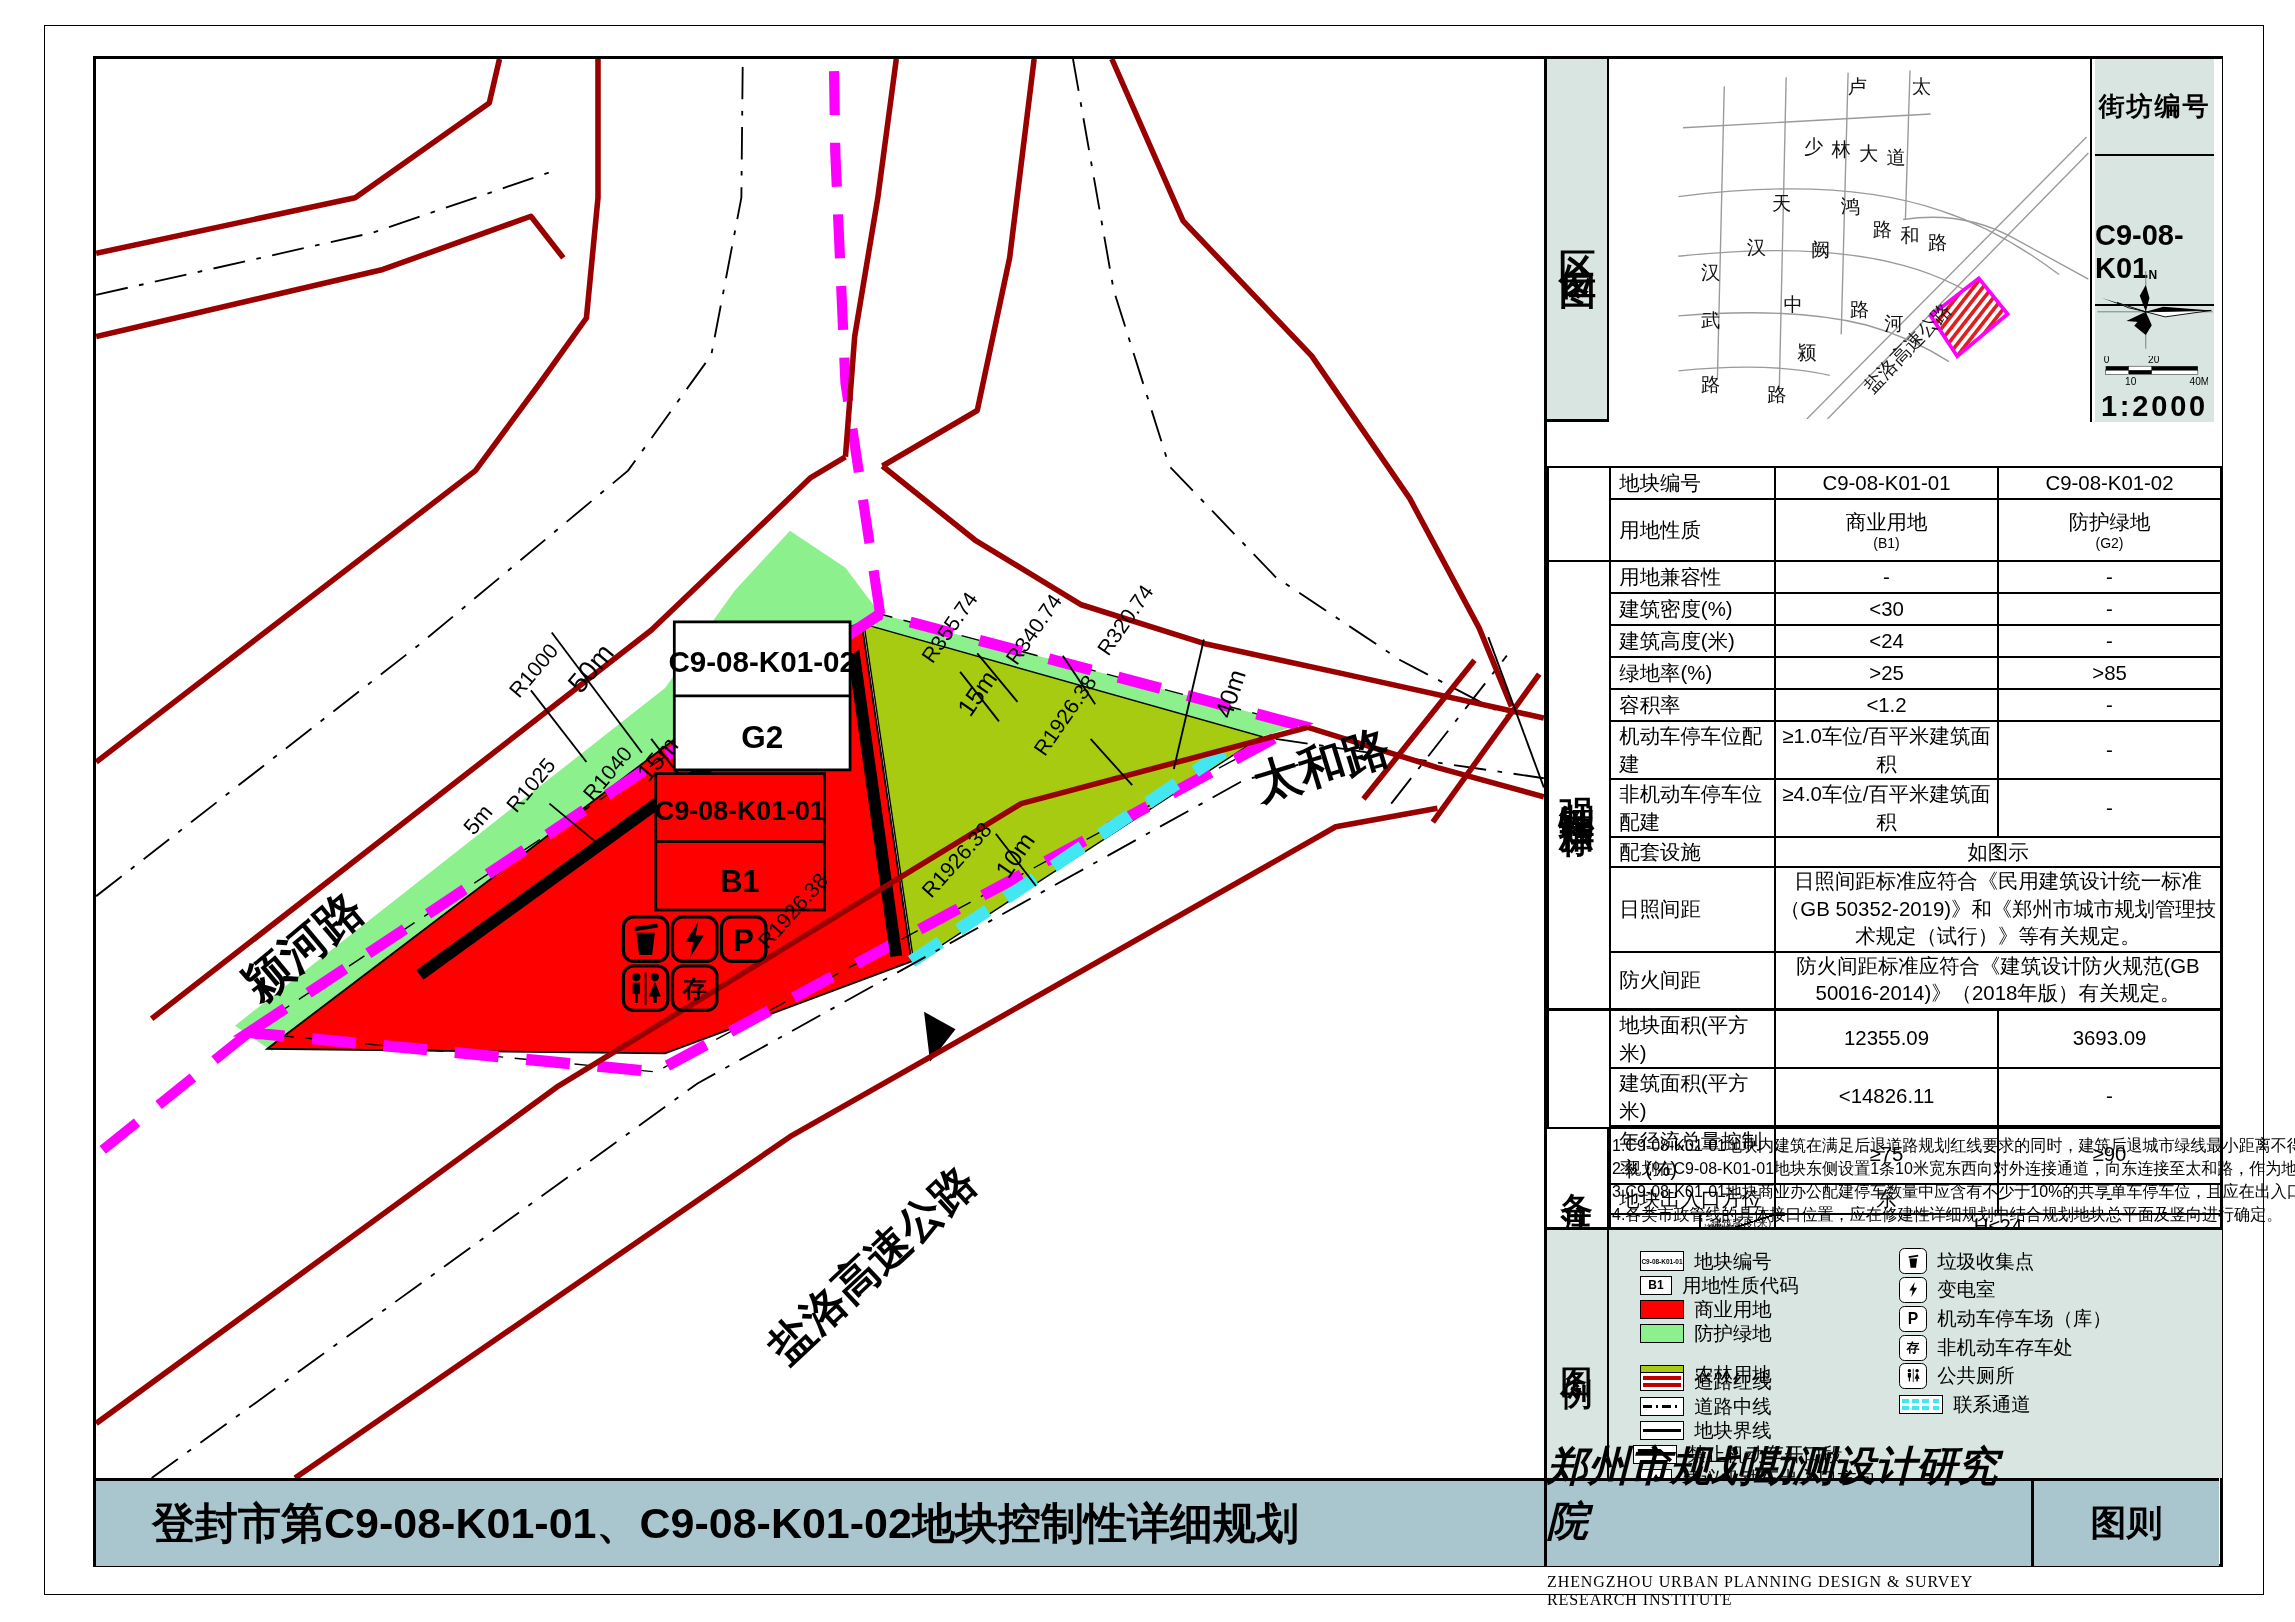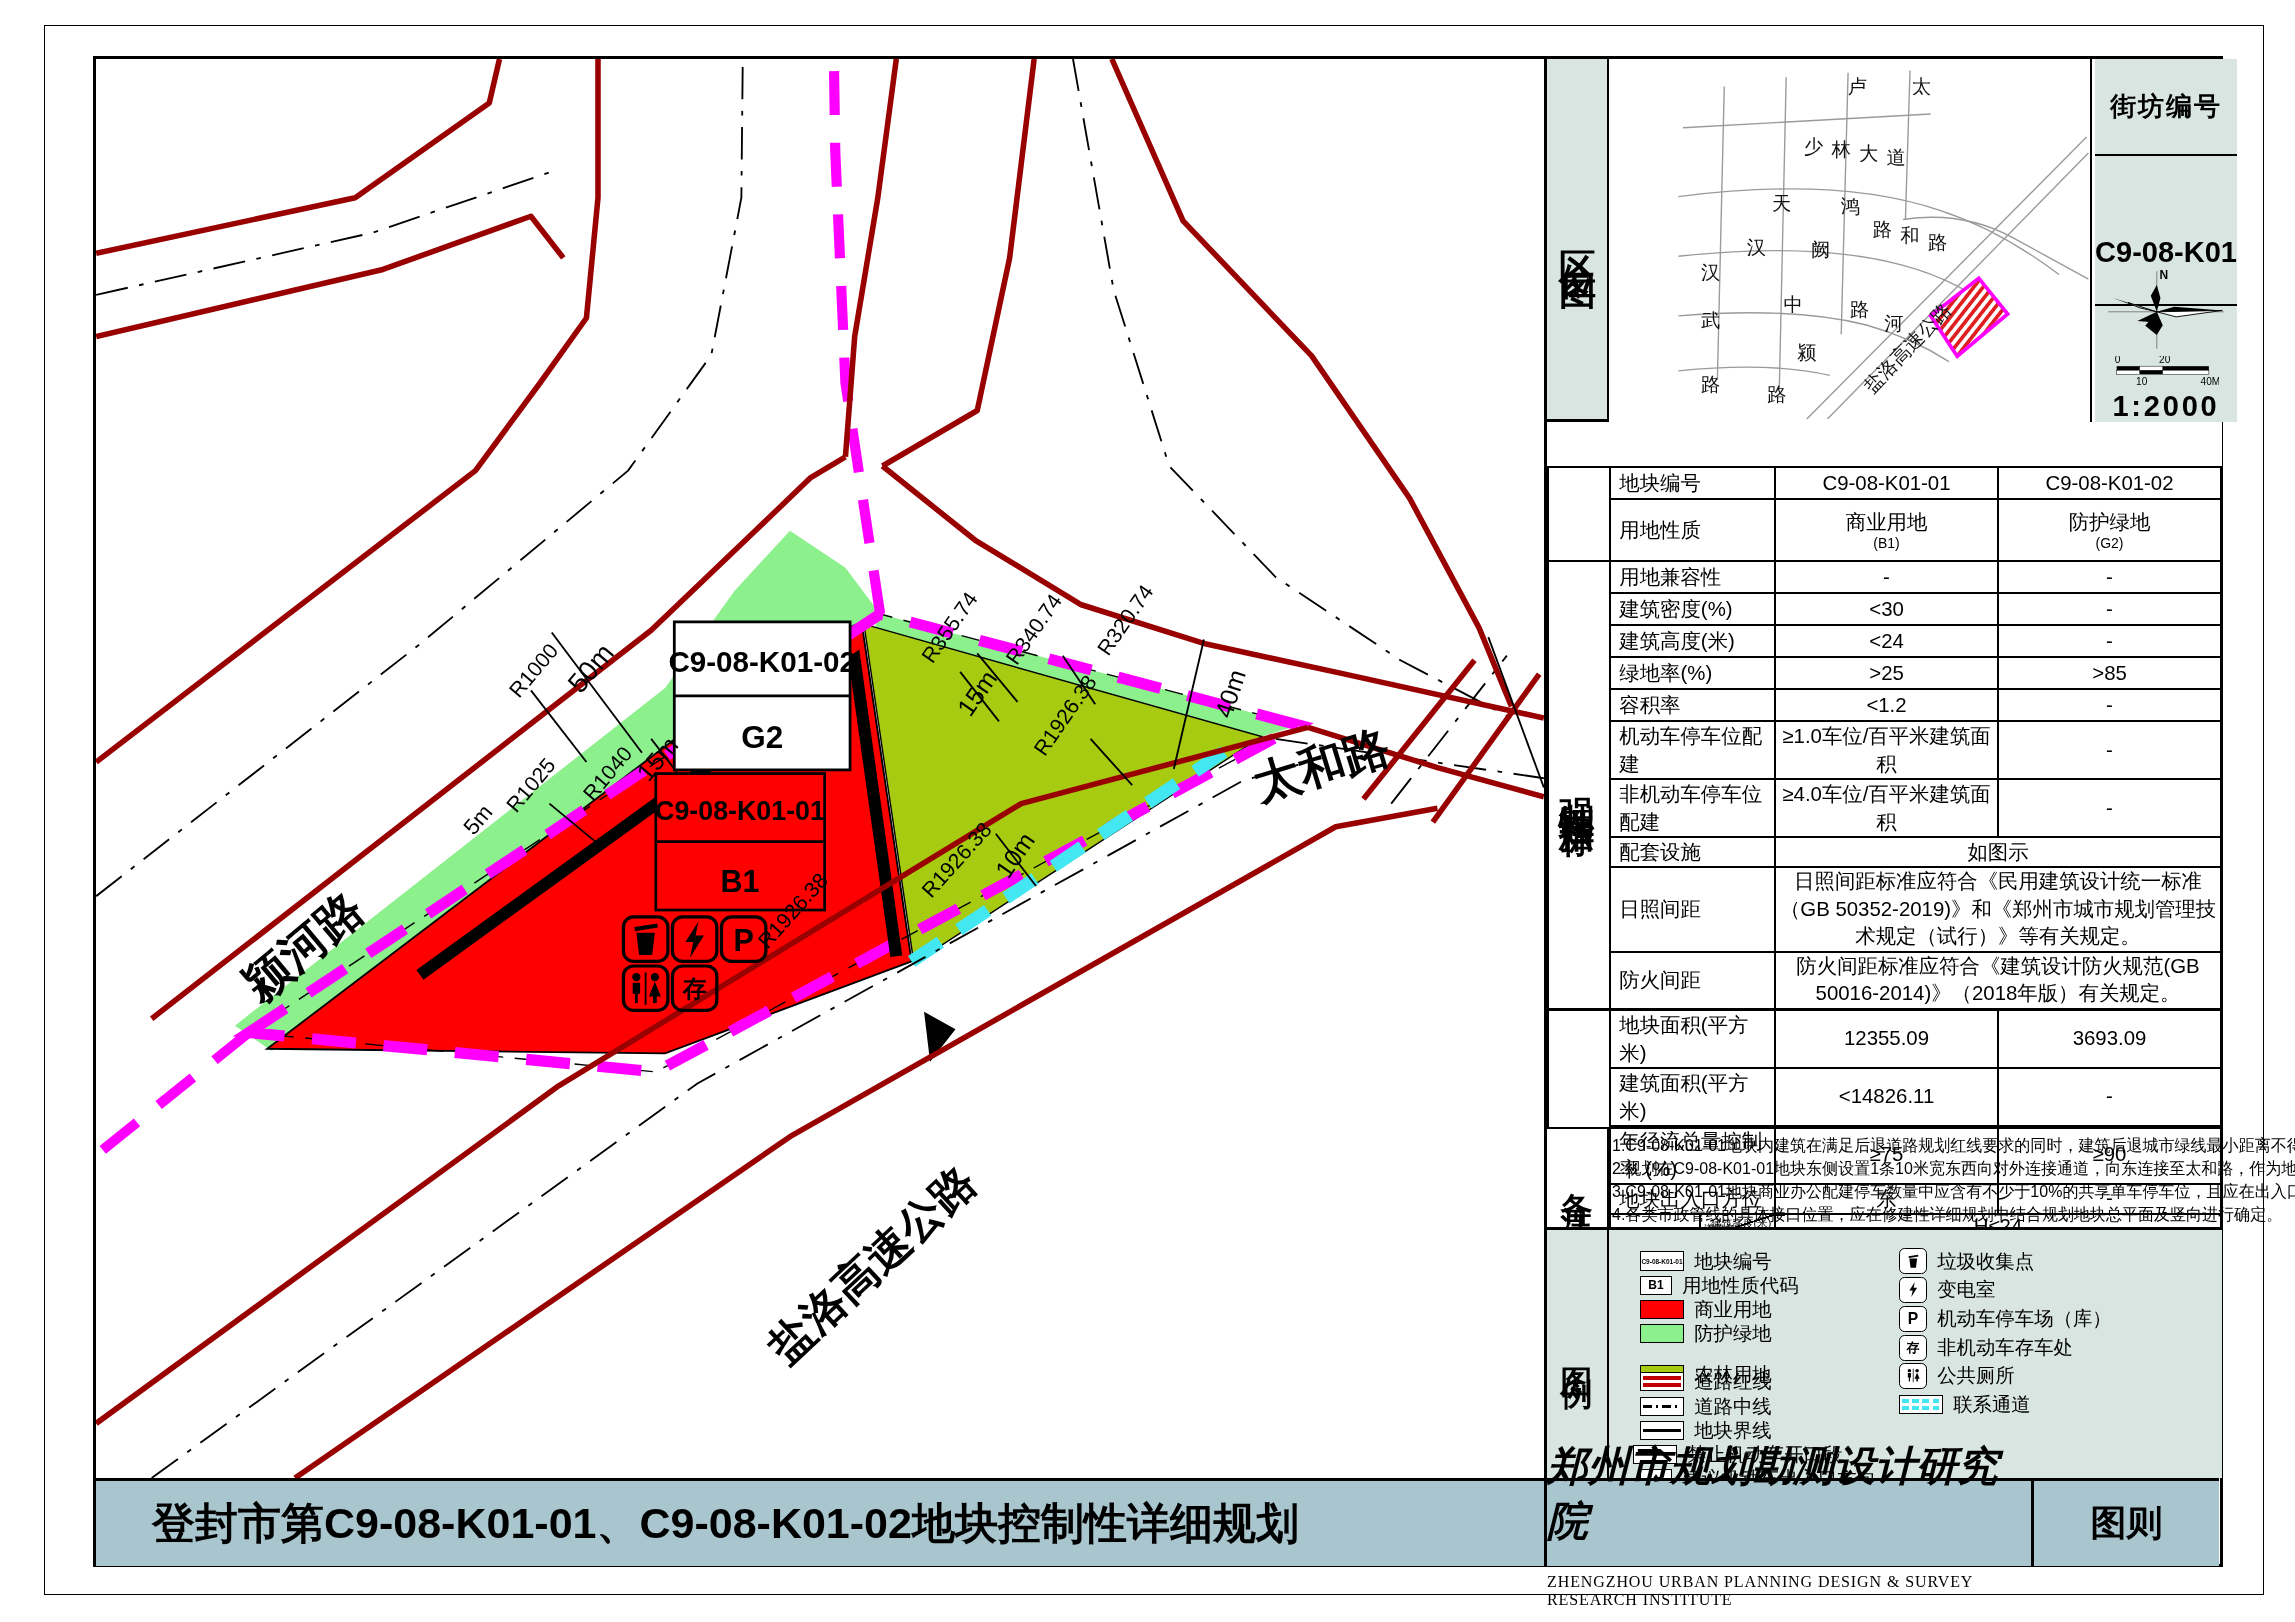--- a/index.html
+++ b/index.html
@@ -7,21 +7,21 @@
   .sheet{position:relative;width:2295px;height:1623px;background:#fff;overflow:hidden;}
   .outer{position:absolute;left:44px;top:25.4px;width:2218px;height:1568px;border:1.4px solid #000;}
   .frame{position:absolute;left:93px;top:56px;width:2130px;height:1511px;border:3.7px solid #000;box-sizing:border-box;background:#fff;}
   .map-svg{position:absolute;left:0;top:0;}
   
   .panel{position:absolute;left:1448px;top:0;width:675px;height:1419px;border-left:3.7px solid #000;background:#fff;}
   .seccol{position:absolute;left:0;top:0;width:62px;height:100%;border-right:2.8px solid #000;background:#d9e5e0;display:flex;align-items:center;justify-content:center;box-sizing:border-box;}
   .vtext{writing-mode:vertical-rl;text-orientation:upright;letter-spacing:12px;font-size:37px;font-weight:bold;color:#000;}
   .locblock{position:absolute;left:0;top:0;width:100%;height:363px;}
   .inset{position:absolute;left:62px;top:0;width:483px;height:363px;background:#fff;border-right:2.8px solid #000;box-sizing:border-box;}
-  .loc-right{position:absolute;left:548px;top:0;width:142px;height:363px;background:#d9e5e0;}
+  .loc-right{position:absolute;left:548px;top:0;width:119px;height:363px;background:#d9e5e0;}
   .lr-cell{position:absolute;left:0;width:100%;box-sizing:border-box;border-bottom:2.8px solid #000;display:flex;align-items:center;justify-content:center;flex-direction:column;}
   .lr1{top:0;height:97px;font-size:26px;font-weight:bold;letter-spacing:1.9px;}
   .lr2{top:97px;height:106px;font-size:29px;font-weight:bold;margin-top:44px;}
   .lr3{top:204px;height:160px;border-bottom:none;}
   .scaletext{font-size:29px;font-weight:bold;letter-spacing:2.8px;margin-top:2.8px;}
   .ctrl-title{position:absolute;left:0;top:363px;width:100%;height:44px;background:#d9e5e0;border-top:3.7px solid #000;border-bottom:3.7px solid #000;box-sizing:border-box;display:flex;align-items:center;justify-content:center;font-size:30.5px;font-weight:bold;letter-spacing:21px;}
   
   table.ctrl{position:absolute;left:0;top:407px;width:675px;border-collapse:collapse;table-layout:fixed;}
   table.ctrl td,table.ctrl th{border:2.3px solid #000;padding:0 3.7px;text-align:center;vertical-align:middle;font-size:20.4px;color:#000;box-sizing:border-box;overflow:hidden;}
   table.ctrl .lab{text-align:left;padding-left:8.3px;font-size:20.4px;}

